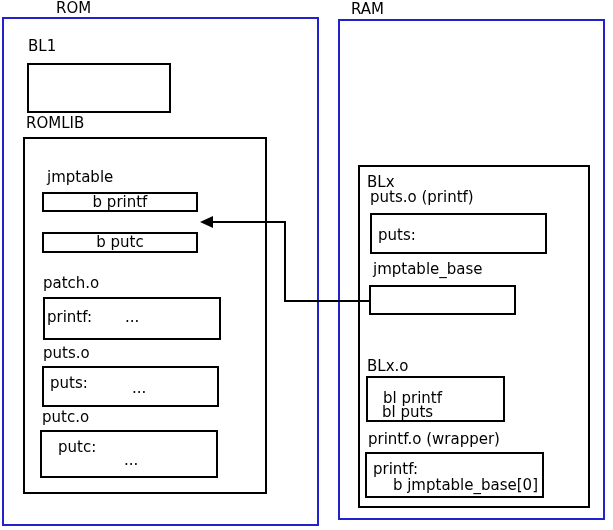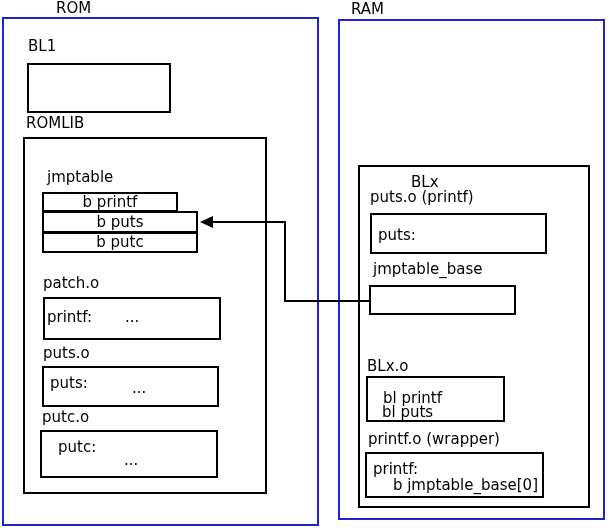--- a/index.html
+++ b/index.html
@@ -32,22 +32,21 @@
   <div class="lbl" style="left:351px; top:2px;">RAM</div>
   <div class="bluebox" style="left:338px; top:19px; width:267px; height:501px;"></div>
 
   <div class="lbl" style="left:28px; top:39px;">BL1</div>
   <div class="box" style="left:27px; top:63px; width:144px; height:50px;"></div>
 
   <div class="lbl" style="left:26px; top:116px;">ROMLIB</div>
   <div class="box" style="left:23px; top:137px; width:244px; height:357px;"></div>
 
   <div class="lbl" style="left:47px; top:170px;">jmptable</div>
-  <div class="row" style="left:42px; top:192px; width:136px; height:20px; line-height:16px;">b printf</div>
-  <div class="row" style="left:42px; top:211px; width:156px; height:22px; line-height:18px;">b puts</div>
+  <div class="row" style="left:42px; top:192px; width:156px; height:20px; line-height:16px;">b printf</div>
   <div class="row" style="left:42px; top:232px; width:156px; height:21px; line-height:17px;">b putc</div>
 
   <div class="lbl" style="left:43px; top:276px;">patch.o</div>
   <div class="box" style="left:43px; top:297px; width:178px; height:43px;">
     <span class="sym" style="left:2px; top:9px;">printf:</span>
     <span class="sym" style="left:80px; top:9px;">...</span>
   </div>
 
   <div class="lbl" style="left:43px; top:346px;">puts.o</div>
   <div class="box" style="left:42px; top:366px; width:177px; height:41px;">
@@ -55,21 +54,21 @@
     <span class="sym" style="left:88px; top:11px;">...</span>
   </div>
 
   <div class="lbl" style="left:42px; top:410px;">putc.o</div>
   <div class="box" style="left:40px; top:430px; width:178px; height:48px;">
     <span class="sym" style="left:16px; top:6px;">putc:</span>
     <span class="sym" style="left:82px; top:19px;">...</span>
   </div>
 
   <div class="box" style="left:358px; top:165px; width:232px; height:343px;"></div>
-  <div class="lbl" style="left:367px; top:175px;margin-left:44px;">BLx</div>
+  <div class="lbl" style="left:367px; top:175px;">BLx</div>
 
   <div class="lbl" style="left:370px; top:190px;">puts.o (printf)</div>
   <div class="box" style="left:370px; top:213px; width:177px; height:41px;">
     <span class="sym" style="left:6px; top:11px;">puts:</span>
   </div>
 
   <div class="lbl" style="left:373px; top:262px;">jmptable_base</div>
   <div class="box" style="left:369px; top:285px; width:147px; height:30px;"></div>
 
   <div class="lbl" style="left:367px; top:359px;">BLx.o</div>

